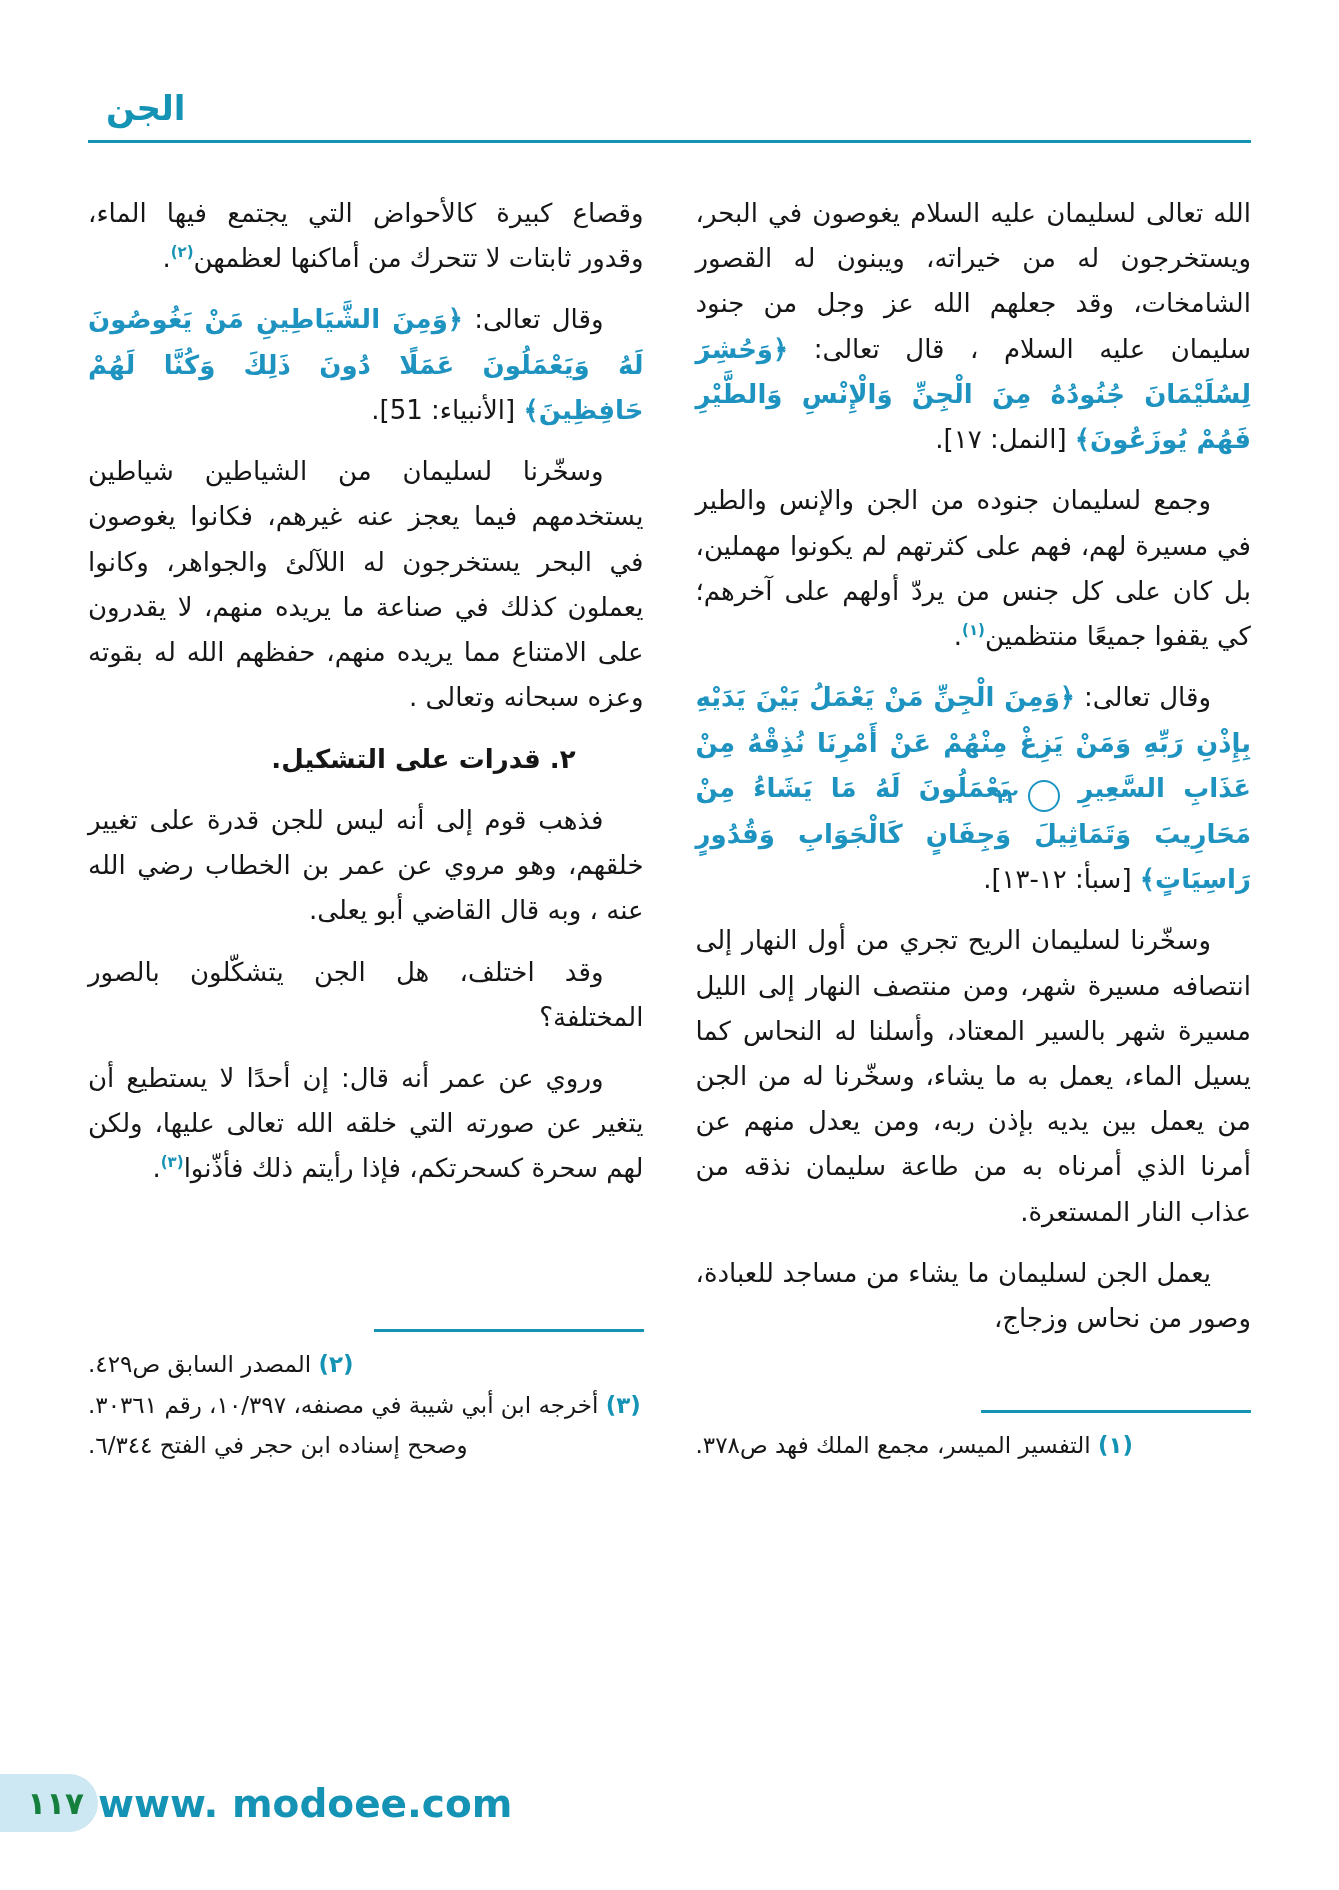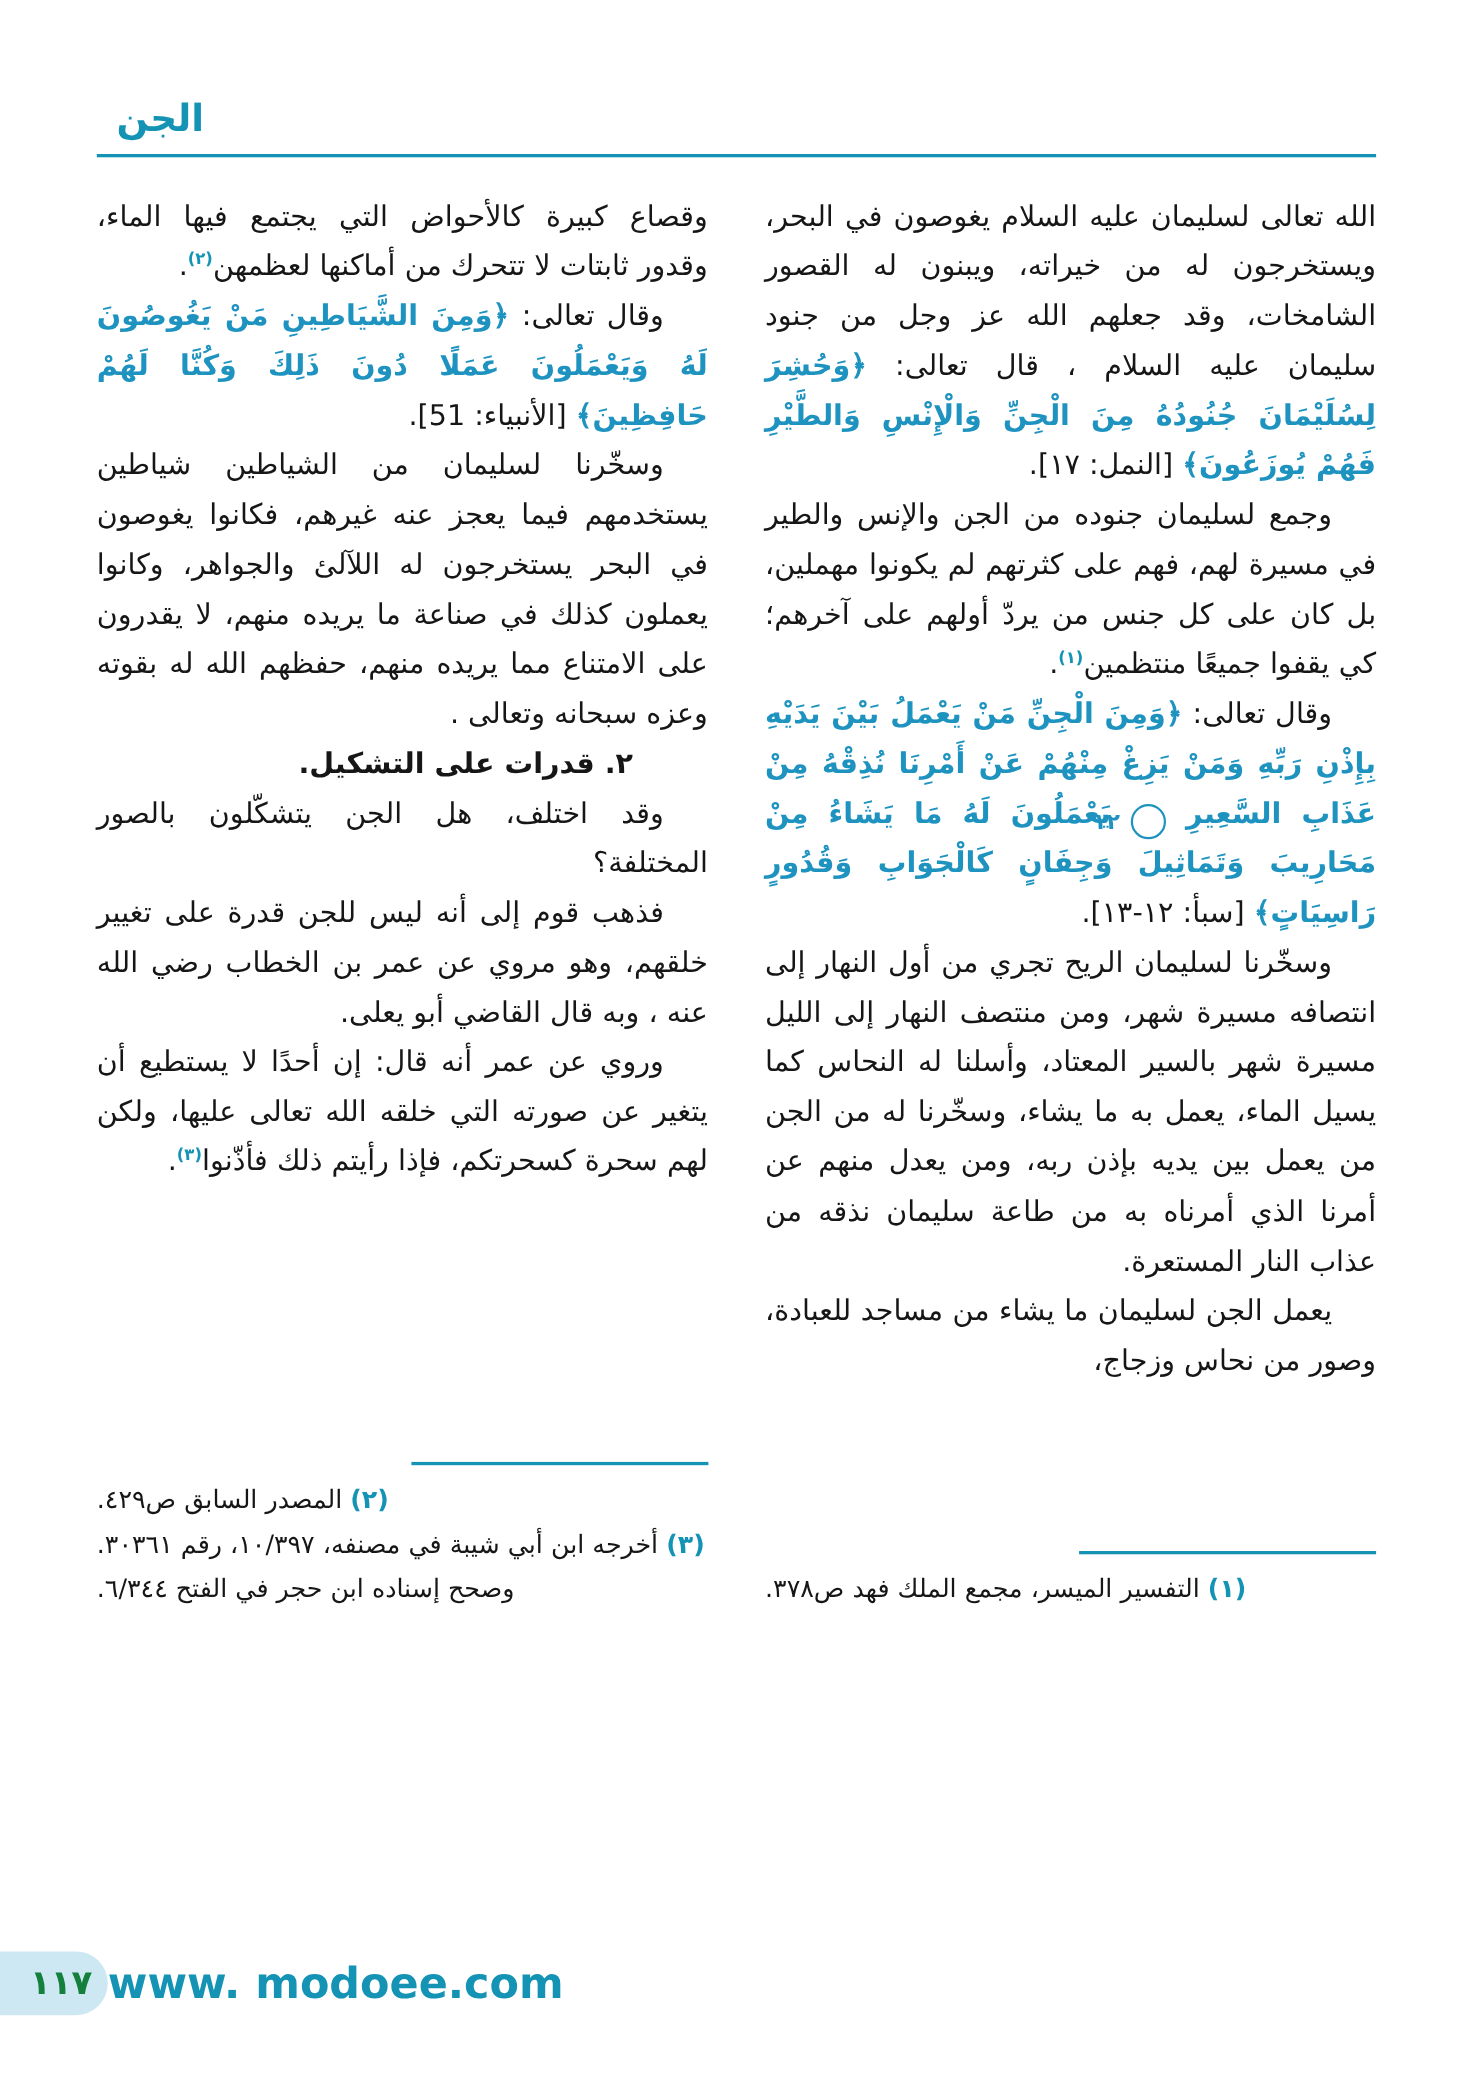--- a/index.html
+++ b/index.html
@@ -43,21 +43,21 @@
   .col {
     flex: 1 1 0;
     display: flex;
     flex-direction: column;
     font-size: 26px;
     line-height: 1.74;
     text-align: justify;
     text-justify: inter-word;
   }
 
-  .para { text-align: justify; }
+  .para { text-align: justify; margin-top: 16px; }
   .para.indent { text-indent: 40px; }
 
   .quran {
     color: #1e93c0;
     font-weight: bold;
   }
 
   .ref { color: #161616; }
 
   .fn-ref {
@@ -164,23 +164,23 @@
 
       <section class="col">
         <p class="para"><span>وقصاع كبيرة كالأحواض التي يجتمع فيها الماء، وقدور ثابتات لا تتحرك من أماكنها لعظمهن</span><sup class="fn-ref">(٢)</sup><span>.</span></p>
 
         <p class="para indent"><span>وقال تعالى: </span><span class="quran">﴿وَمِنَ الشَّيَاطِينِ مَنْ يَغُوصُونَ لَهُ وَيَعْمَلُونَ عَمَلًا دُونَ ذَلِكَ وَكُنَّا لَهُمْ حَافِظِينَ﴾</span><span class="ref"> [الأنبياء: 51].</span></p>
 
         <p class="para indent"><span>وسخّرنا لسليمان من الشياطين شياطين يستخدمهم فيما يعجز عنه غيرهم، فكانوا يغوصون في البحر يستخرجون له اللآلئ والجواهر، وكانوا يعملون كذلك في صناعة ما يريده منهم، لا يقدرون على الامتناع مما يريده منهم، حفظهم الله له بقوته وعزه سبحانه وتعالى .</span></p>
 
         <p class="para subheading">٢. قدرات على التشكيل.</p>
 
+        <p class="para indent"><span>فذهب قوم إلى أنه ليس للجن قدرة على تغيير خلقهم، وهو مروي عن عمر بن الخطاب رضي الله عنه ، وبه قال القاضي أبو يعلى.</span></p>
+
         <p class="para indent"><span>وقد اختلف، هل الجن يتشكّلون بالصور المختلفة؟</span></p>
-
-        <p class="para indent"><span>فذهب قوم إلى أنه ليس للجن قدرة على تغيير خلقهم، وهو مروي عن عمر بن الخطاب رضي الله عنه ، وبه قال القاضي أبو يعلى.</span></p>
 
         <p class="para indent"><span>وروي عن عمر أنه قال: إن أحدًا لا يستطيع أن يتغير عن صورته التي خلقه الله تعالى عليها، ولكن لهم سحرة كسحرتكم، فإذا رأيتم ذلك فأذّنوا</span><sup class="fn-ref">(٣)</sup><span>.</span></p>
 
         <div class="footnotes">
           <div class="fn-sep"></div>
           <p class="footnote"><span class="fn-marker">(٢)</span> <span>المصدر السابق ص٤٢٩.</span></p>
           <p class="footnote"><span class="fn-marker">(٣)</span> <span>أخرجه ابن أبي شيبة في مصنفه، ١٠/٣٩٧، رقم ٣٠٣٦١. وصحح إسناده ابن حجر في الفتح ٦/٣٤٤.</span></p>
         </div>
       </section>
 

